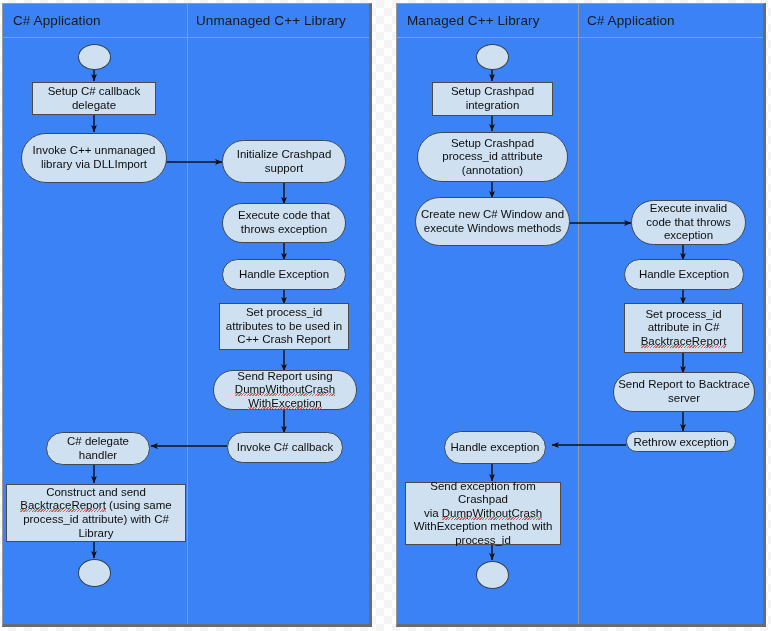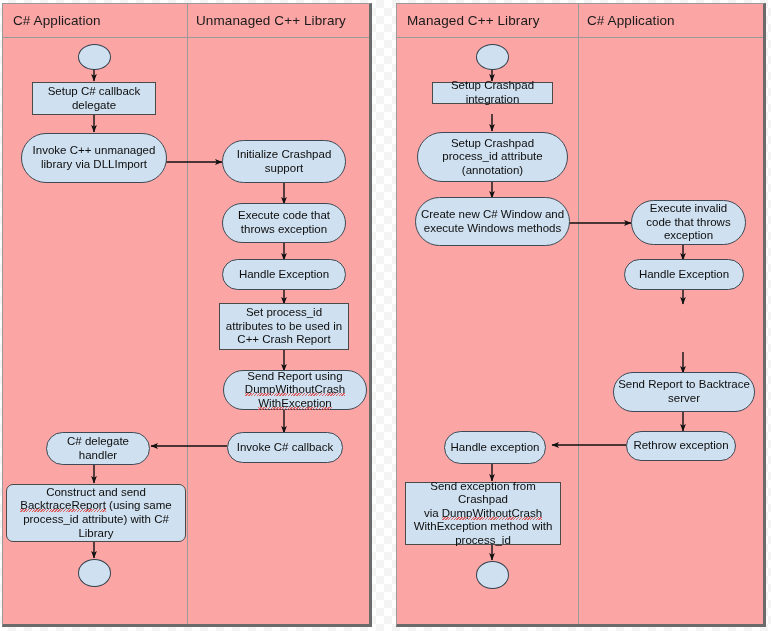--- a/index.html
+++ b/index.html
@@ -23,21 +23,21 @@
     background-color: #ffffff;
     background-image:
       linear-gradient(45deg, #f4f4f4 25%, transparent 25%, transparent 75%, #f4f4f4 75%),
       linear-gradient(45deg, #f4f4f4 25%, transparent 25%, transparent 75%, #f4f4f4 75%);
     background-size: 16px 16px;
     background-position: 0 0, 8px 8px;
   }
 
   .panel {
     position: absolute;
-    background: #fca5a5;
+    background: #3b82f6;
     border: 1px solid #9a9a9a;
     border-bottom: 3px solid #6b6b6b;
     border-right: 3px solid #6b6b6b;
     box-sizing: border-box;
   }
 
   .lane-divider {
     position: absolute;
     top: 0; bottom: 0;
     width: 1px;
@@ -151,33 +151,33 @@
   </div>
 
   <div class="node pill" style="left:219px; top:255px; width:124px; height:31px;">
     <span class="txt">Handle Exception</span>
   </div>
 
   <div class="node rect" style="left:216px; top:299px; width:130px; height:47px;">
     <span class="txt">Set process_id attributes to be used in C++ Crash Report</span>
   </div>
 
-  <div class="node pill" style="left:220px; top:366px; width:144px; height:40px;">
+  <div class="node pill" style="left:210px; top:366px; width:144px; height:40px;">
     <span class="txt">Send Report using<br><span class="sp">DumpWithoutCrash</span><br><span class="sp">WithException</span></span>
   </div>
 
   <div class="node pill" style="left:224px; top:428px; width:116px; height:31px;">
     <span class="txt">Invoke C# callback</span>
   </div>
 
   <div class="node pill" style="left:43px; top:428px; width:104px; height:33px;">
     <span class="txt">C# delegate handler</span>
   </div>
 
-  <div class="node rect" style="left:3px; top:480px; width:180px; height:58px;border-radius:7px;">
+  <div class="node rect" style="left:3px; top:480px; width:180px; height:58px;">
     <span class="txt">Construct and send<br><span class="sp">BacktraceReport</span> (using same<br>process_id attribute) with C#<br>Library</span>
   </div>
 
   <div class="node circle" style="left:75px; top:555px; width:33px; height:28px;">
     <span class="txt"></span>
   </div>
 </div>
 
 <div class="panel" style="left:396px; top:3px; width:370px; height:624px;">
 
@@ -205,46 +205,49 @@
       <path d="M229,441 L155,441"></path>
       <path d="M95,460 L95,477"></path>
       <path d="M95,541 L95,556"></path>
     </g>
   </svg>
 
   <div class="node circle" style="left:79px; top:40px; width:33px; height:26px;">
     <span class="txt"></span>
   </div>
 
-  <div class="node rect" style="left:35px; top:78px; width:121px; height:22px;">
+  <div class="node rect" style="left:35px; top:78px; width:121px; height:34px;">
     <span class="txt">Setup Crashpad integration</span>
   </div>
 
   <div class="node pill" style="left:20px; top:128px; width:151px; height:50px;align-items:center;">
     <span class="txt">Setup Crashpad process_id attribute (annotation)</span>
   </div>
 
   <div class="node pill" style="left:18px; top:193px; width:155px; height:49px;">
     <span class="txt">Create new C# Window and execute Windows methods</span>
   </div>
 
   <div class="node pill" style="left:234px; top:196px; width:115px; height:45px;">
     <span class="txt">Execute invalid code that throws exception</span>
   </div>
 
   <div class="node pill" style="left:227px; top:255px; width:120px; height:31px;">
     <span class="txt">Handle Exception</span>
   </div>
 
+  <div class="node rect" style="left:227px; top:299px; width:119px; height:50px;">
+    <span class="txt">Set process_id<br>attribute in C#<br><span class="sp">BacktraceReport</span></span>
+  </div>
 
   <div class="node pill" style="left:216px; top:368px; width:142px; height:40px;">
     <span class="txt">Send Report to Backtrace server</span>
   </div>
 
-  <div class="node pill" style="left:229px; top:427px; width:110px; height:30px;">
+  <div class="node pill" style="left:229px; top:427px; width:110px; height:21px;align-items:flex-end;">
     <span class="txt">Rethrow exception</span>
   </div>
 
   <div class="node pill" style="left:47px; top:427px; width:102px; height:33px;">
     <span class="txt">Handle exception</span>
   </div>
 
   <div class="node rect" style="left:8px; top:478px; width:156px; height:63px;">
     <span class="txt">Send exception from Crashpad<br>via <span class="sp">DumpWithoutCrash</span><br>WithException method with<br>process_id</span>
   </div>

